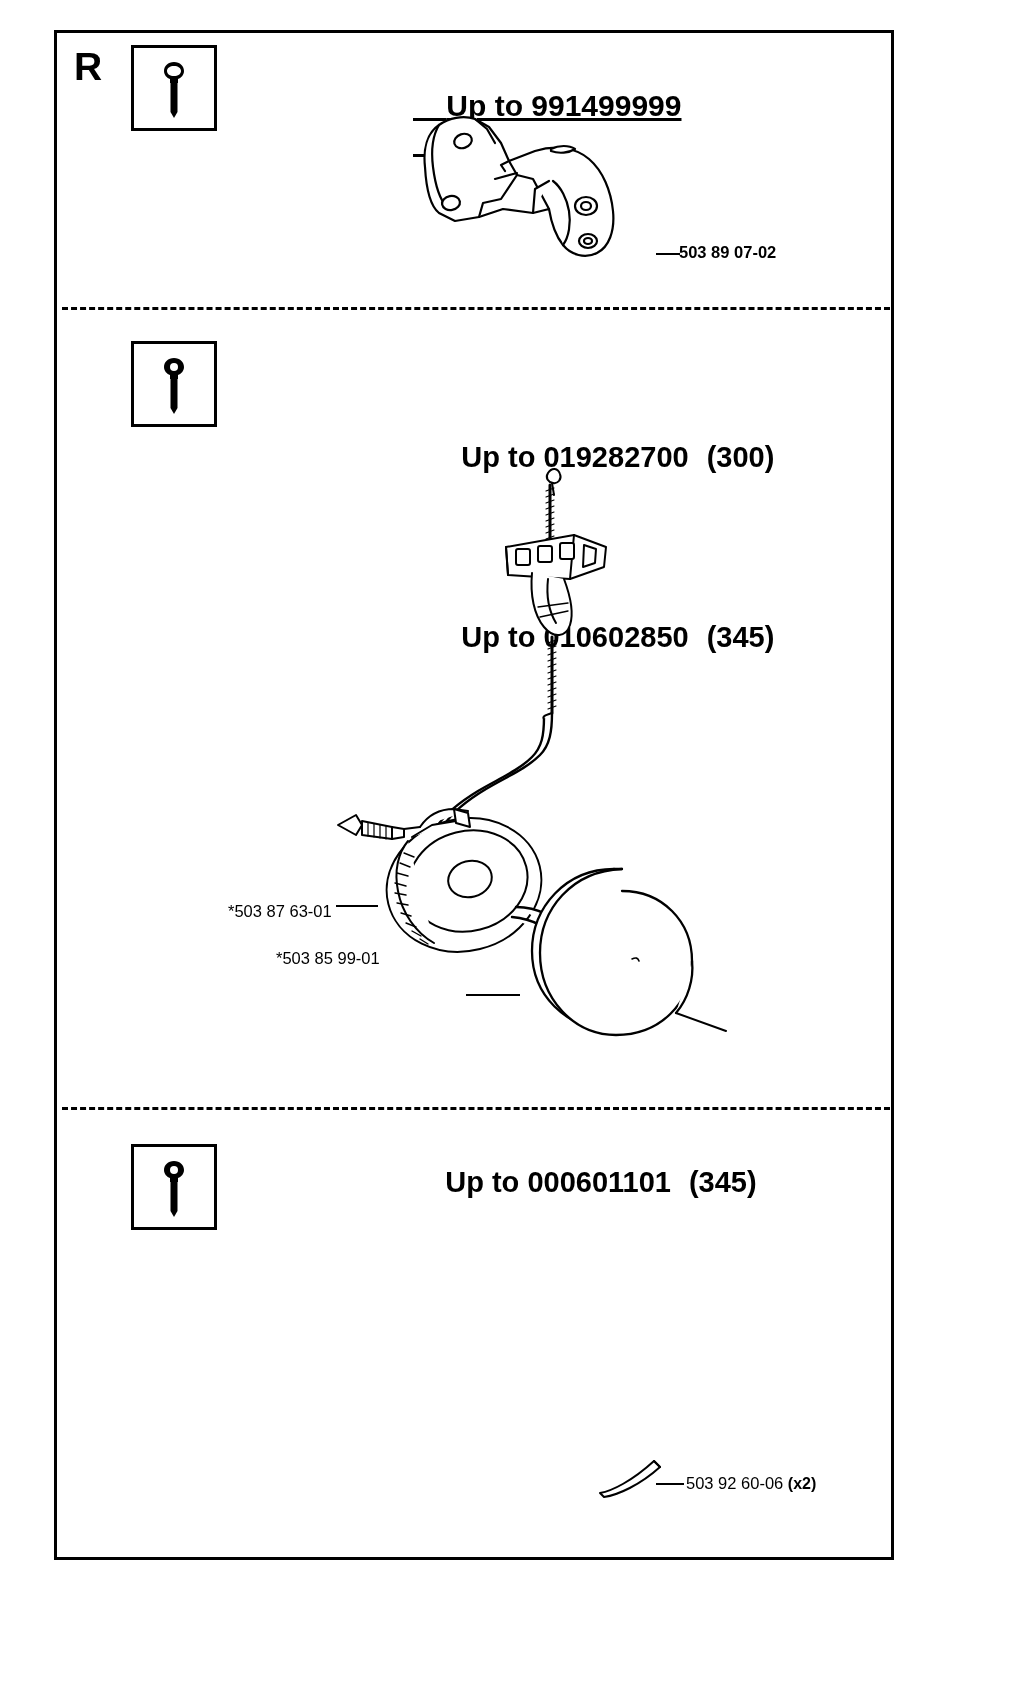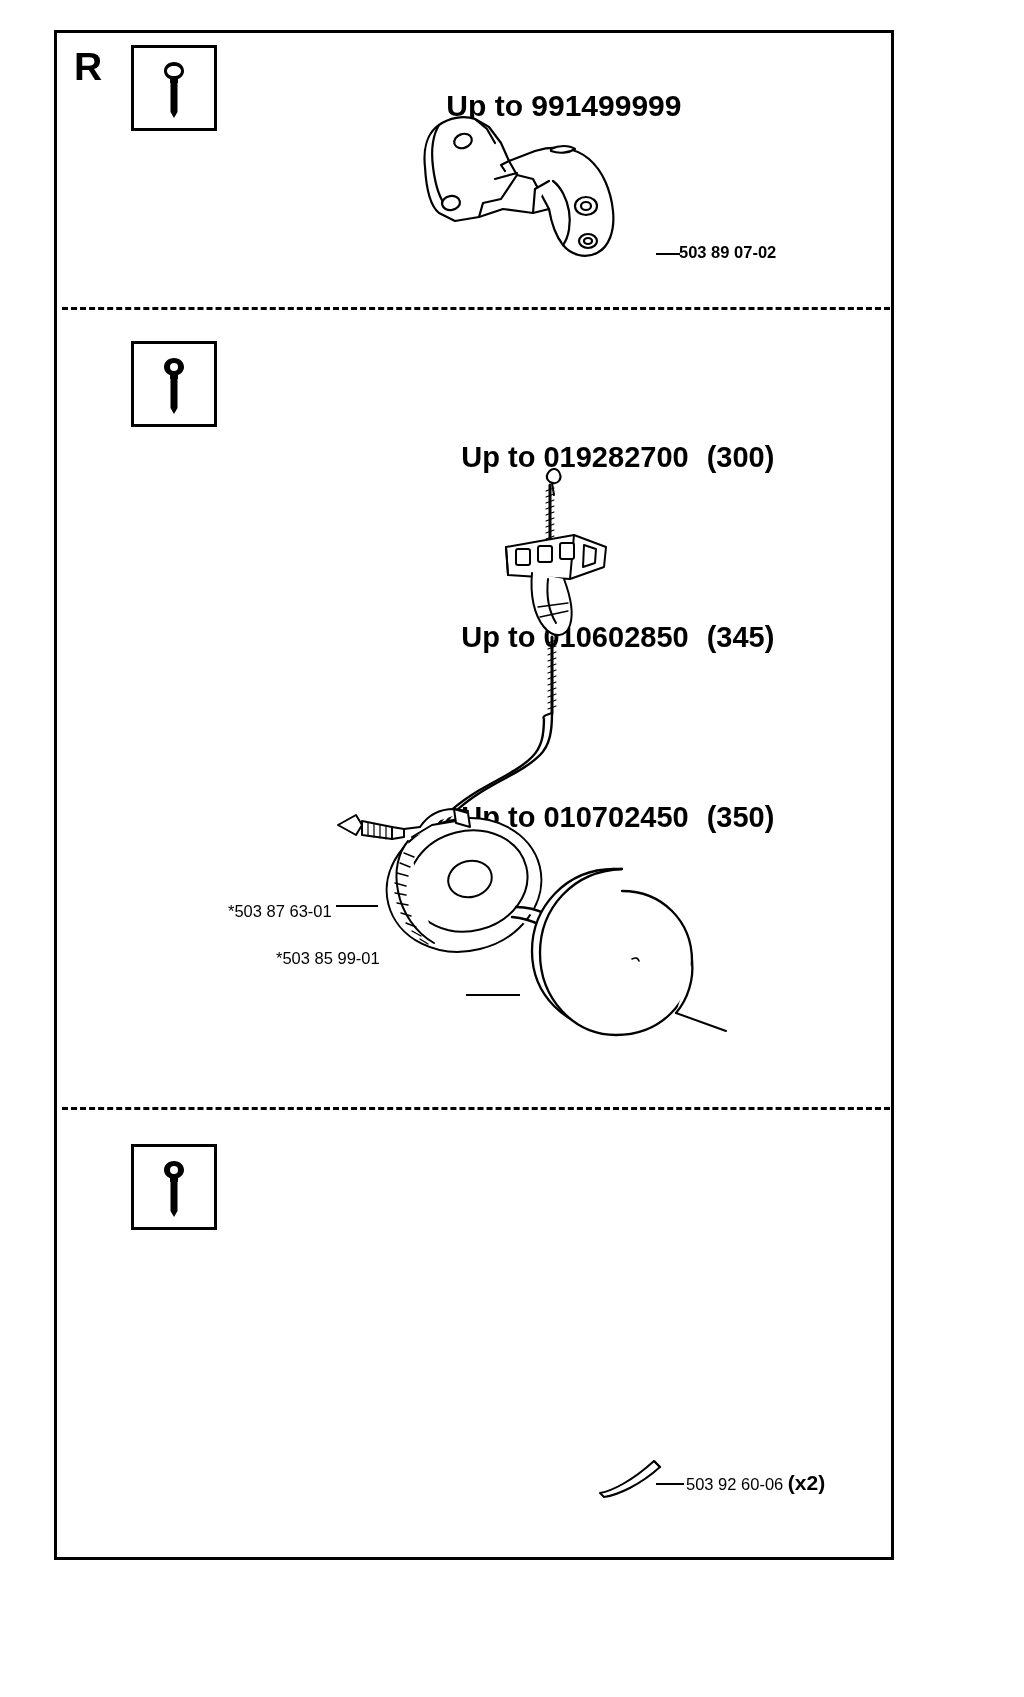--- a/index.html
+++ b/index.html
@@ -93,20 +93,21 @@
     font-weight: bold;
     font-size: 29px;
     line-height: 36px;
     white-space: pre;
     color: #000;
   }
   #heading-1 {
     left: 413px;
     top: 52px;
     font-size: 30px;
+    text-decoration: underline;
   }
   #heading-2 {
     left: 413px;
     top: 331px;
     font-size: 29px;
   }
   #heading-3 {
     left: 413px;
     top: 1128px;
     font-size: 29px;
@@ -118,21 +119,21 @@
   
   .callout {
     position: absolute;
     font-size: 16.5px;
     line-height: 20px;
     white-space: nowrap;
     color: #000;
   }
   .callout .qty {
     font-weight: bold;
-    font-size: 21px;
+    font-size: 16px;
   }
   #callout-1 { left: 679px; top: 242px; font-weight: bold; }
   #callout-2 { left: 228px; top: 901px; }
   #callout-3 { left: 276px; top: 948px; }
   #callout-4 { left: 686px; top: 1473px; }
 
   
   .leader {
     position: absolute;
     background: #000;
@@ -195,25 +196,25 @@
     <span>Up to 991499999</span>
   </div>
 
   <div class="heading" id="heading-2">
     <div>
       <span>Up to 019282700</span><span class="model">(300)</span>
     </div>
     <div>
       <span>Up to 010602850</span><span class="model">(345)</span>
     </div>
-    <div>
-      <span>Up to 010702450</span><span class="model">(350)</span>
-    </div>
-  </div>
-
+  </div>
+
+  <div class="heading" id="heading-3">
+    <span>Up to 000601101</span><span class="model">(345)</span>
+  </div>
 
   <div class="art" id="art-handle">
     <svg width="280" height="170" viewBox="0 0 280 170" aria-hidden="true">
       <g fill="#ffffff" stroke="#000000" stroke-width="2.2" stroke-linejoin="round" stroke-linecap="round">
         <path d="M42 62 C40 44 44 28 56 20 C66 13 80 10 92 14 L106 22 L118 38 L126 56
                  L152 46 C172 40 192 42 206 54 C220 66 228 86 230 106
                  C232 126 226 142 214 148 C202 154 188 150 180 140
                  C172 130 168 116 166 104
                  L150 108 L120 104 L96 112 L72 116 L56 108 C46 100 43 80 42 62 Z"></path>
         <path d="M92 14 L104 24 L112 38"></path>

